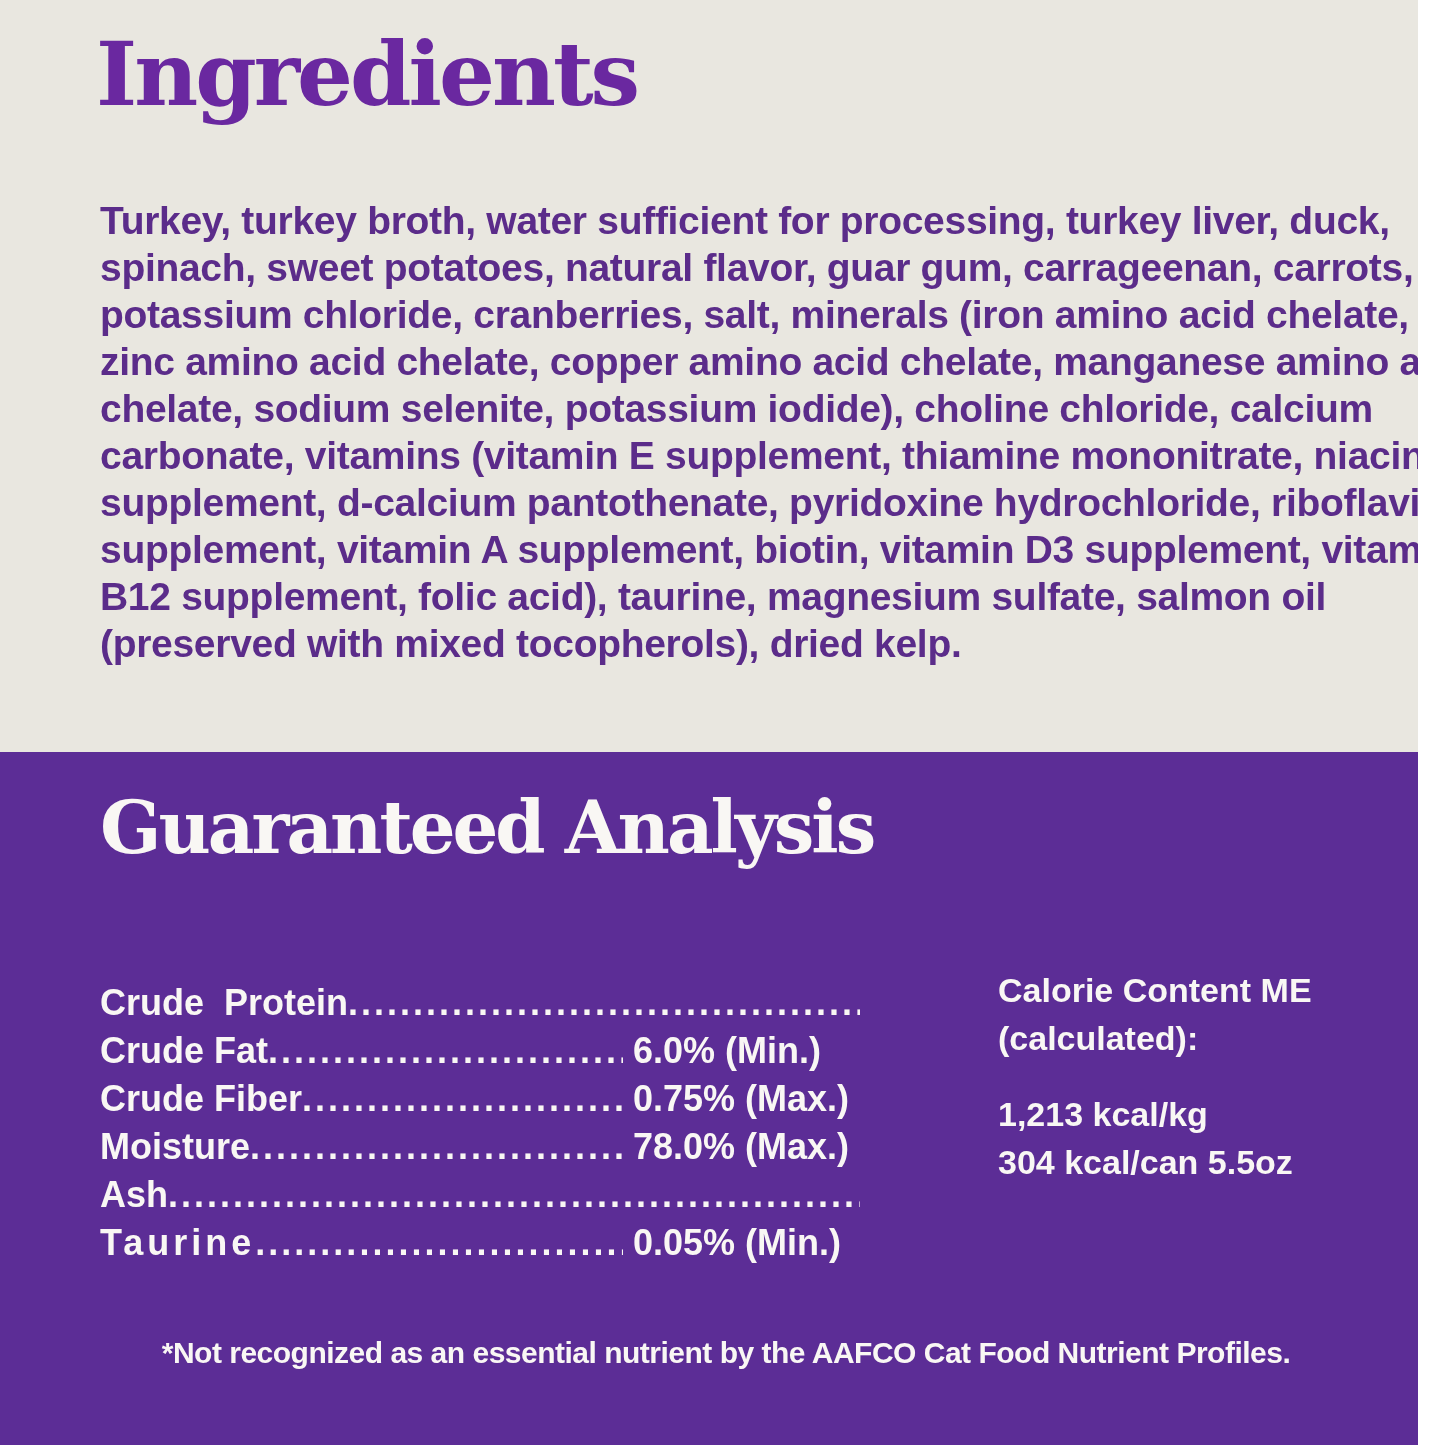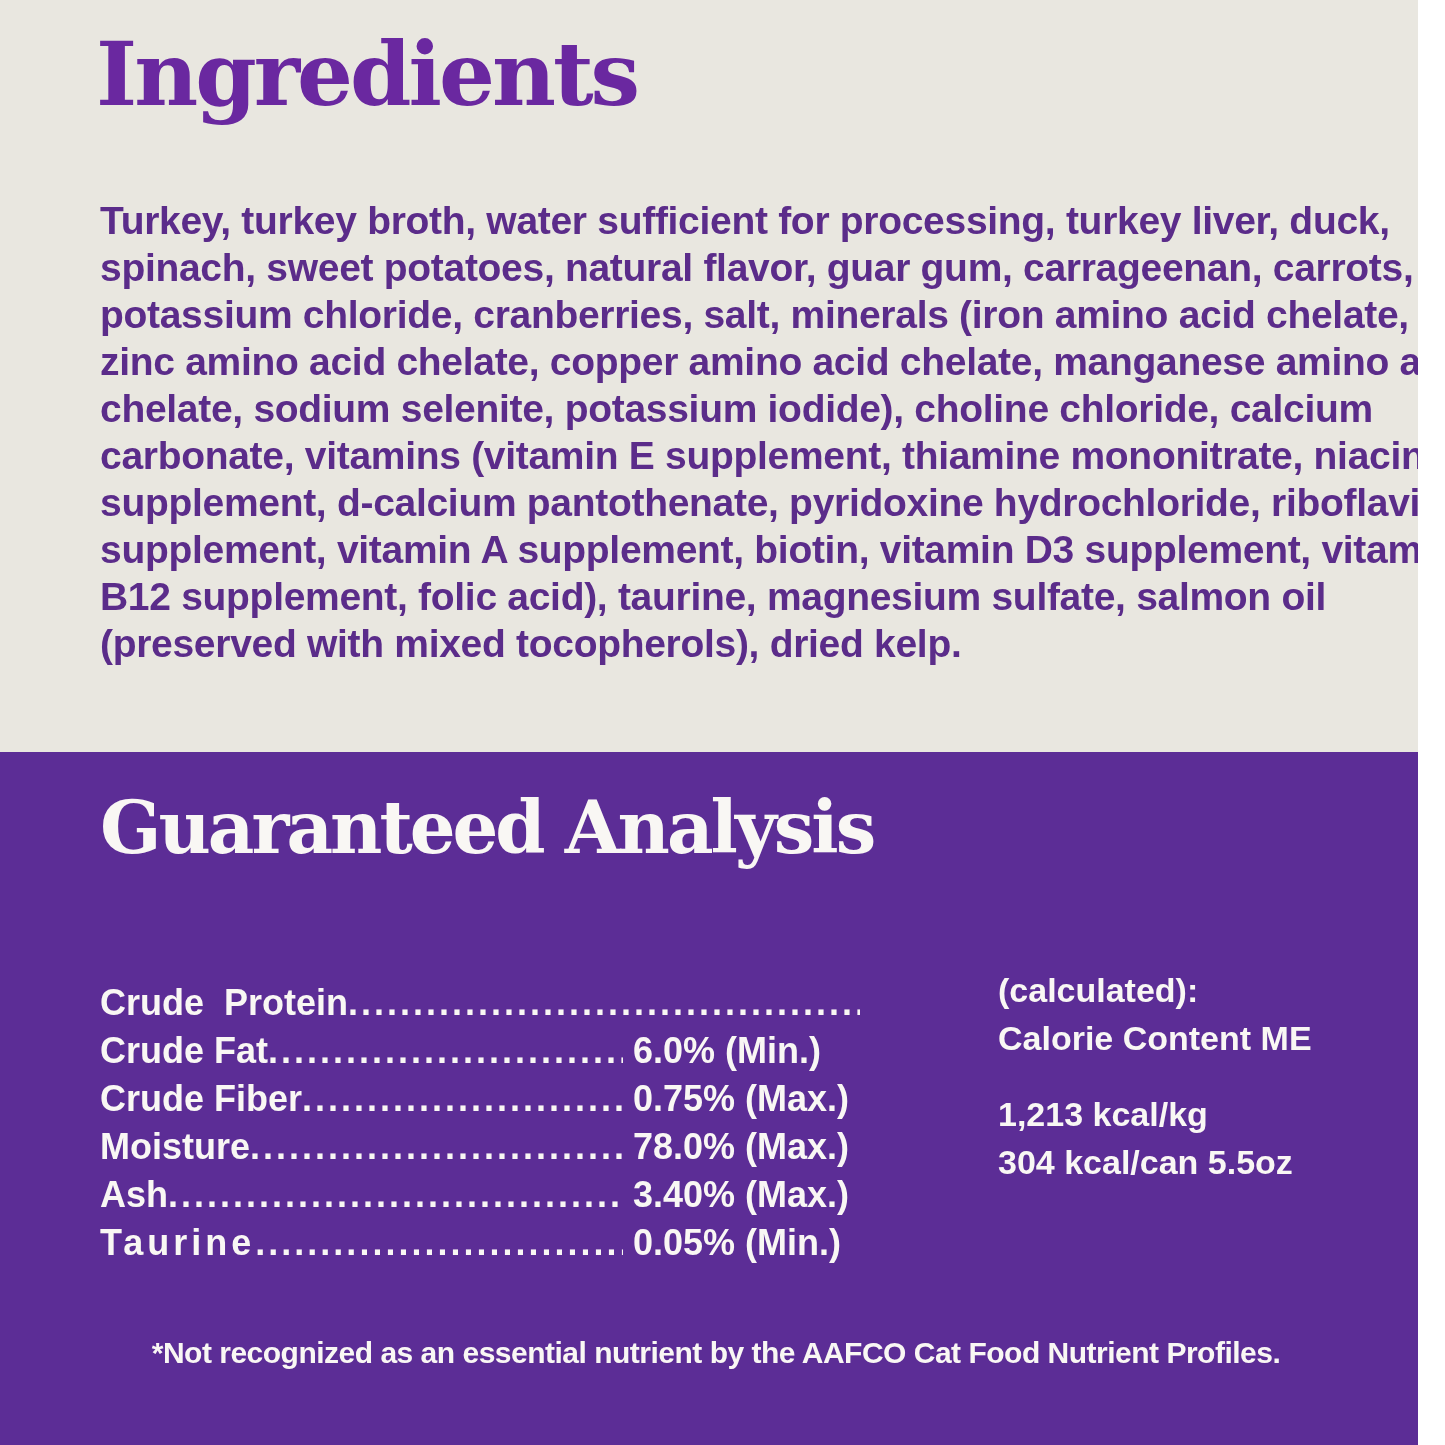--- a/index.html
+++ b/index.html
@@ -104,21 +104,21 @@
     width: 370px;
     font-size: 34px;
     font-weight: bold;
     line-height: 48px;
   }
 
   .cal-spacer { height: 28px; }
 
   .ga-footnote {
     position: absolute;
-    left: 7px; top: 584px;
+    left: 17px; top: 584px;
     width: 100%;
     margin: 0;
     text-align: center;
     font-size: 30px;
     font-weight: bold;
     letter-spacing: -0.5px;
     color: var(--white-text, #F9F7F4);
   }
 </style>
 </head>
@@ -159,32 +159,31 @@
         <span class="ga-value">0.75% (Max.)</span>
       </div>
       <div class="ga-row">
         <span class="ga-label">Moisture</span>
         <span class="ga-dots">................................................................................</span>
         <span class="ga-value">78.0% (Max.)</span>
       </div>
       <div class="ga-row">
         <span class="ga-label">Ash</span>
         <span class="ga-dots">................................................................................</span>
-        <span class="ga-value">3.40% (Max.)</span>
       </div>
       <div class="ga-row">
         <span class="ga-label">Taurine</span>
         <span class="ga-dots">................................................................................</span>
         <span class="ga-value">0.05% (Min.)</span>
       </div>
     </div>
 
     <aside class="ga-calorie">
+      <div>Calorie Content ME</div>
       <div>(calculated):</div>
-      <div>Calorie Content ME</div>
       <div class="cal-spacer"></div>
       <div>1,213 kcal/kg</div>
       <div>304 kcal/can 5.5oz</div>
     </aside>
 
     <p class="ga-footnote">*Not recognized as an essential nutrient by the AAFCO Cat Food Nutrient Profiles.</p>
   </section>
 
 </div>
 

